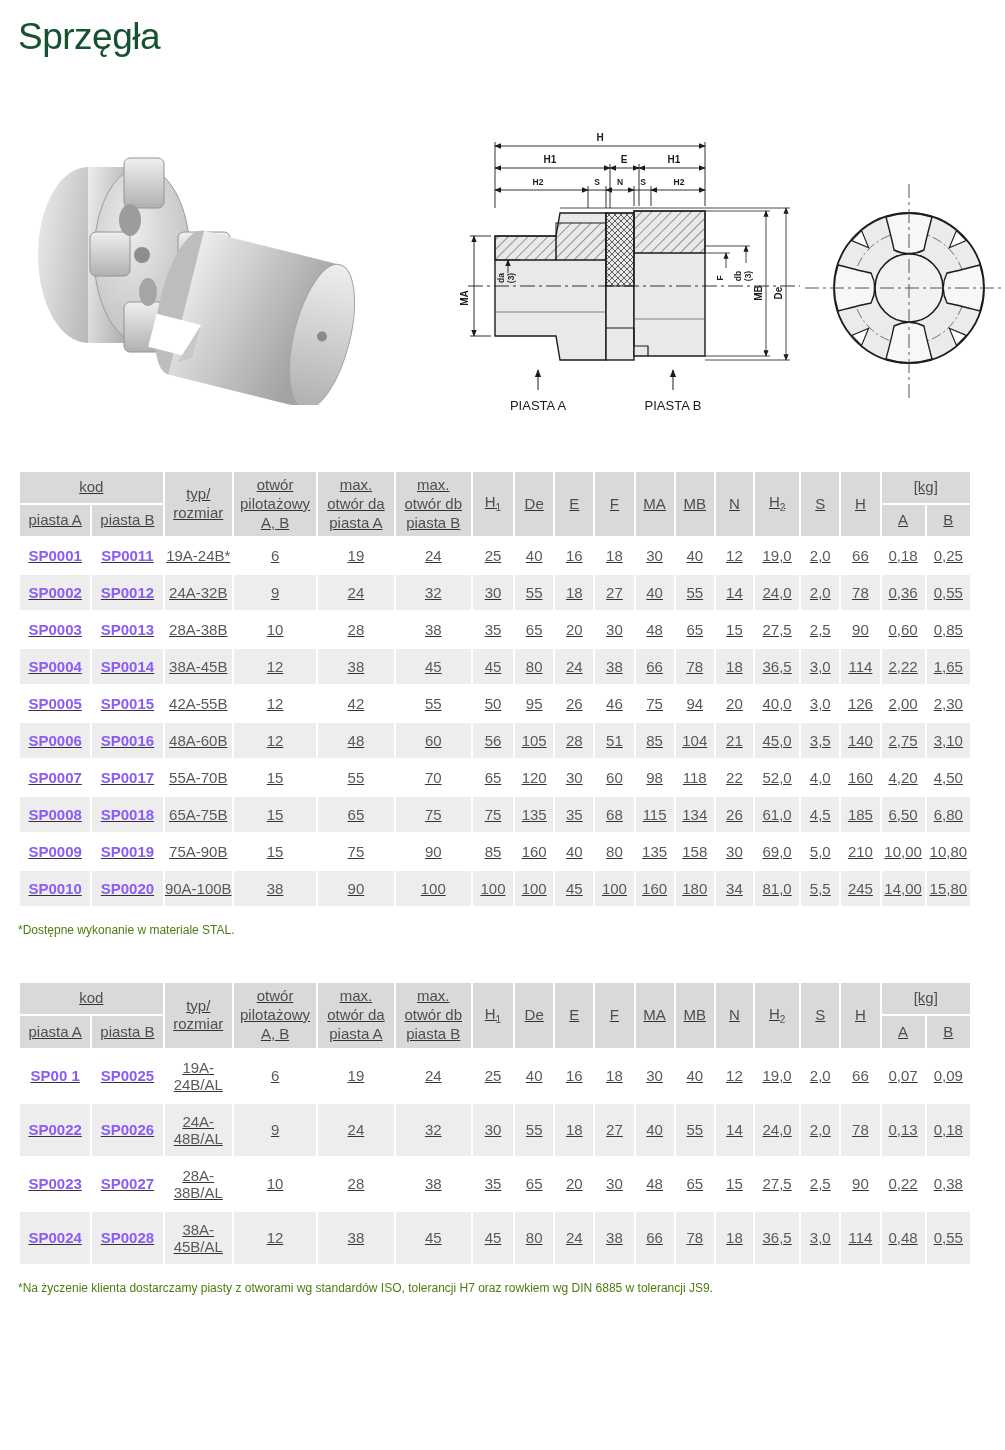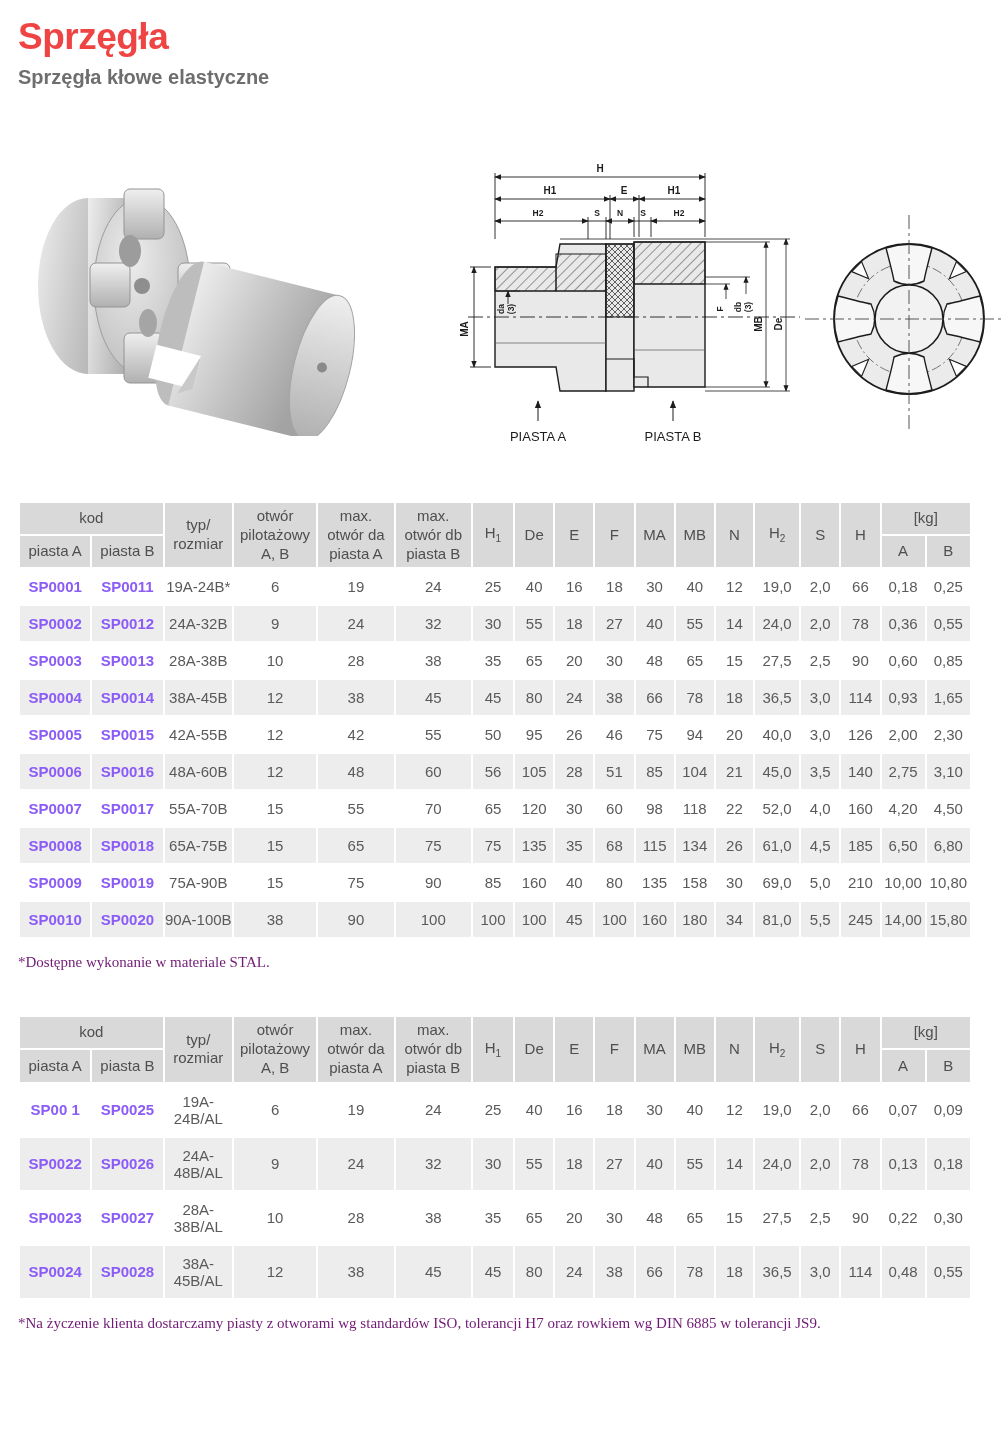--- a/index.html
+++ b/index.html
@@ -4,64 +4,63 @@
 <style>
   * { margin:0; padding:0; box-sizing:border-box; }
   html,body { background:#fff; }
   body {
     width:1005px; height:1450px; overflow:hidden; position:relative;
     font-family:"Liberation Sans","DejaVu Sans",sans-serif; color:#333;
   }
   .page { padding:16px 33px 0 18px; }
 
   
-  .page-title { font-size:37px; font-weight:700; letter-spacing:-0.5px; color:#ef4444; }
+  .page-title { font-size:37px; font-weight:400; letter-spacing:-0.5px; color:#14532d; }
   .page-subtitle { font-size:20px; font-weight:700; color:#6e6e6e; margin-top:8px; }
 
   
   .figures { position:relative; height:302px; margin-top:62px; }
   .fig { position:absolute; }
 
   
   .section { margin-top:48px; }
   .section.second { margin-top:44px; }
   .bar {
     background:#f1f1f1; height:62px; display:flex; align-items:center;
     padding-left:20px; font-size:21px; font-weight:700; color:#222;
   }
 
   
-  table { width:100%; table-layout:fixed; border-collapse:separate; border-spacing:2px; margin-top:12px; }
+  table { width:100%; table-layout:fixed; border-collapse:separate; border-spacing:2px; margin-top:12px;text-decoration:underline; }
   th {
     background:#d9d9d9; color:#4f4f4f; font-weight:400; font-size:15px;
     text-align:center; vertical-align:middle; padding:4px 1px; line-height:1.25;
     white-space:pre-line;
   }
   th sub { font-size:10px; }
   td {
     font-size:15px; color:#5a5a5a; text-align:center; vertical-align:middle;
     padding:9px 0; background:#fff;
   }
   tbody tr:nth-child(even) td { background:#ededed; }
   td.code { color:#8b5cf6; font-weight:700; }
 
-  .footnote { margin-top:15px; font-size:15px; color:#701a75;font-family:Liberation Serif, serif; }
+  .footnote { margin-top:15px; font-size:12px; color:#4d7c0f; }
 
   
   .dim { font-family:"Liberation Sans","DejaVu Sans",sans-serif; font-size:10px; font-weight:700; fill:#1c1c1c; }
   .dim-sm { font-size:8.5px; }
   .cap { font-family:"Liberation Sans","DejaVu Sans",sans-serif; font-size:13px; fill:#1c1c1c; }
 </style>
 </head>
 <body>
 
 <div class="page">
 
   <h1 class="page-title">Sprzęgła</h1>
-  <div class="page-subtitle">Sprzęgła kłowe elastyczne</div>
 
   <div class="figures">
 
     <svg class="fig" style="left:12px; top:30px;" width="325" height="255" viewBox="0 0 325 255" aria-hidden="true">
       <defs>
         <linearGradient id="pm1" x1="0" y1="0" x2="1" y2="0.25">
           <stop offset="0" stop-color="#ededed"></stop>
             <stop offset="0.55" stop-color="#c3c3c3"></stop>
             <stop offset="1" stop-color="#a3a3a3"></stop>
         </linearGradient>
@@ -355,21 +354,21 @@
             <td>45</td>
             <td>80</td>
             <td>24</td>
             <td>38</td>
             <td>66</td>
             <td>78</td>
             <td>18</td>
             <td>36,5</td>
             <td>3,0</td>
             <td>114</td>
-            <td>0,93</td>
+            <td>2,22</td>
             <td>1,65</td>
           </tr>
           <tr>
             <td class="code">SP0005</td>
             <td class="code">SP0015</td>
             <td>42A-55B</td>
             <td>12</td>
             <td>42</td>
             <td>55</td>
             <td>50</td>
@@ -599,21 +598,21 @@
             <td>65</td>
             <td>20</td>
             <td>30</td>
             <td>48</td>
             <td>65</td>
             <td>15</td>
             <td>27,5</td>
             <td>2,5</td>
             <td>90</td>
             <td>0,22</td>
-            <td>0,30</td>
+            <td>0,38</td>
           </tr>
           <tr>
             <td class="code">SP0024</td>
             <td class="code">SP0028</td>
             <td>38A-45B/AL</td>
             <td>12</td>
             <td>38</td>
             <td>45</td>
             <td>45</td>
             <td>80</td>

